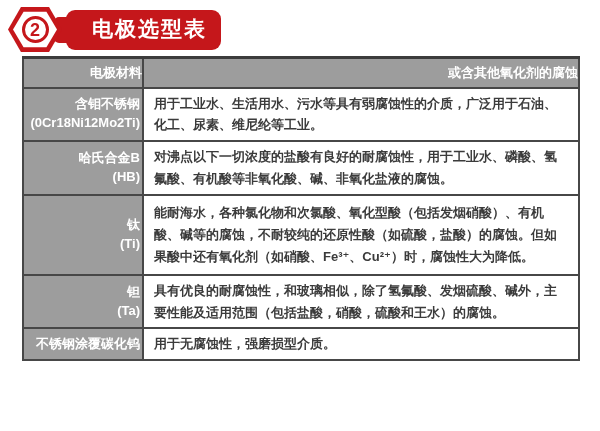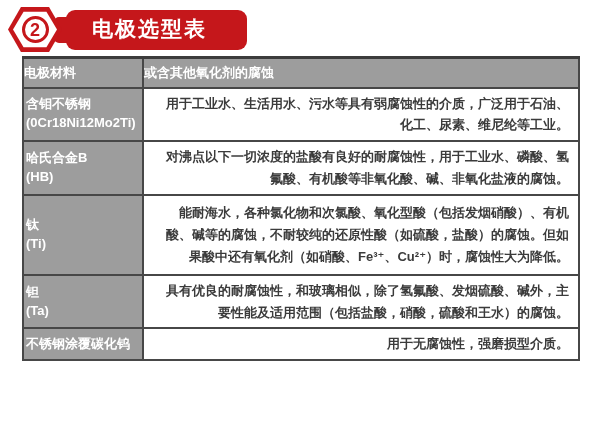--- a/index.html
+++ b/index.html
@@ -13,35 +13,35 @@
          display:flex; align-items:center; justify-content:center; flex:0 0 auto; z-index:2; }
   .hex-inner { width:44px; height:38px; background:#ffffff;
          clip-path:polygon(0% 50%,24% 3%,76% 3%,100% 50%,76% 97%,24% 97%);
          display:flex; align-items:center; justify-content:center; }
   .hex-circle { width:27px; height:27px; border:3px solid var(--red); border-radius:50%;
          color:var(--red); font-weight:bold; font-size:18px; line-height:1;
          display:flex; align-items:center; justify-content:center; }
   .ribbon-tab { width:18px; height:26px; background:var(--red); border-radius:5px;
          margin-left:-8px; z-index:1; }
   .ribbon { background:var(--red); color:#ffffff; font-weight:bold; font-size:21px;
-         letter-spacing:2px; padding:5px 40px 7px 26px; border-radius:9px;
+         letter-spacing:2px; padding:5px 14px 7px 26px; border-radius:9px;
          margin-left:-6px; z-index:1; }
 
   
   table { border-collapse:collapse; margin:4px 0 0 22px; width:556px; table-layout:fixed; }
   th, td { border:2px solid #474747; }
   thead th { border-top:3px solid #3c3c3c; }
   col.c1 { width:120px; }
   col.c2 { width:436px; }
   th { background:var(--gray); color:#ffffff; font-size:13px; font-weight:bold;
-       height:30px; text-align:left; }
+       height:30px; text-align:right; }
   td.mat { background:var(--gray); color:#ffffff; font-size:13px; font-weight:bold;
-       text-align:left; vertical-align:middle; line-height:1.45; padding:2px 2px; }
+       text-align:right; vertical-align:middle; line-height:1.45; padding:2px 2px; }
   td.desc { background:#ffffff; color:#3b3b3b; font-size:13px; font-weight:bold;
-       text-align:right; vertical-align:middle; line-height:1.68; padding:4px 9px 4px 10px; }
+       text-align:left; vertical-align:middle; line-height:1.68; padding:4px 9px 4px 10px; }
   tr.h52  td { height:52px; }
   tr.h45  td { height:45px;margin-left:15px; }
   tr.h62  td { height:62px; }
   tr.h80  td { height:80px; }
   tr.h24  td { height:24px; }
   :root { --red:#c5171b; --gray:#9d9d9d; }
 </style>
 </head>
 <body>
 

